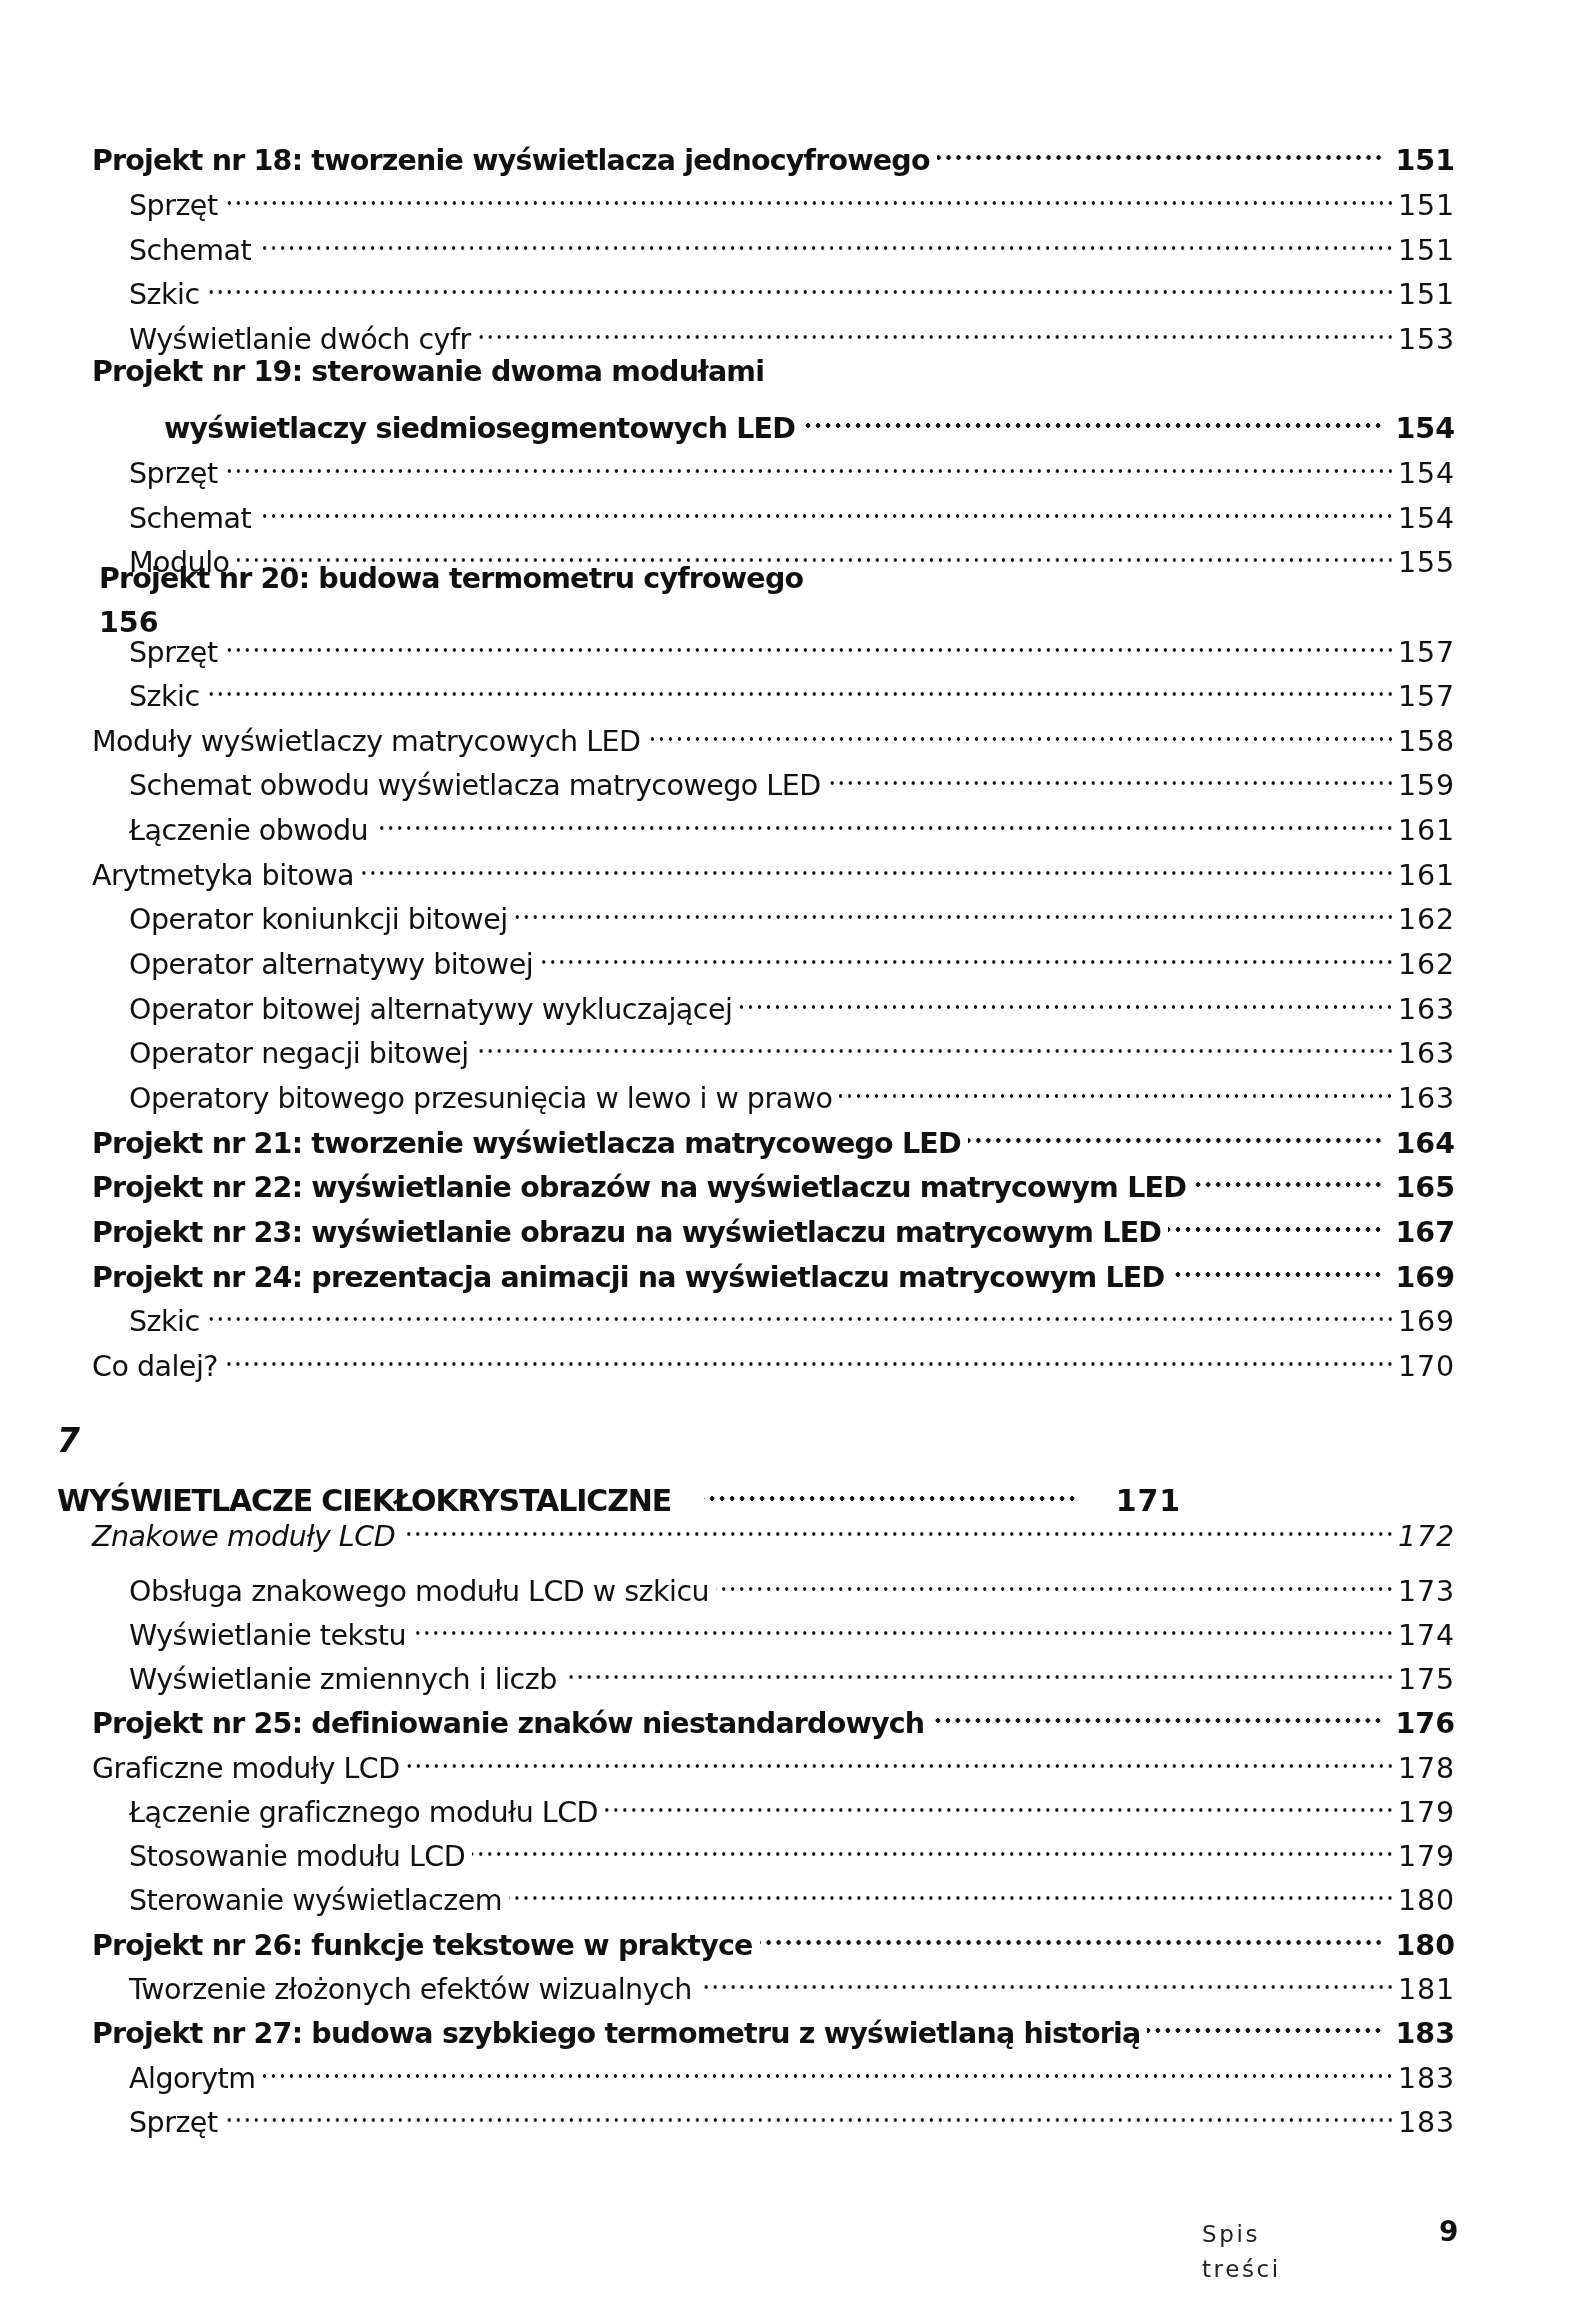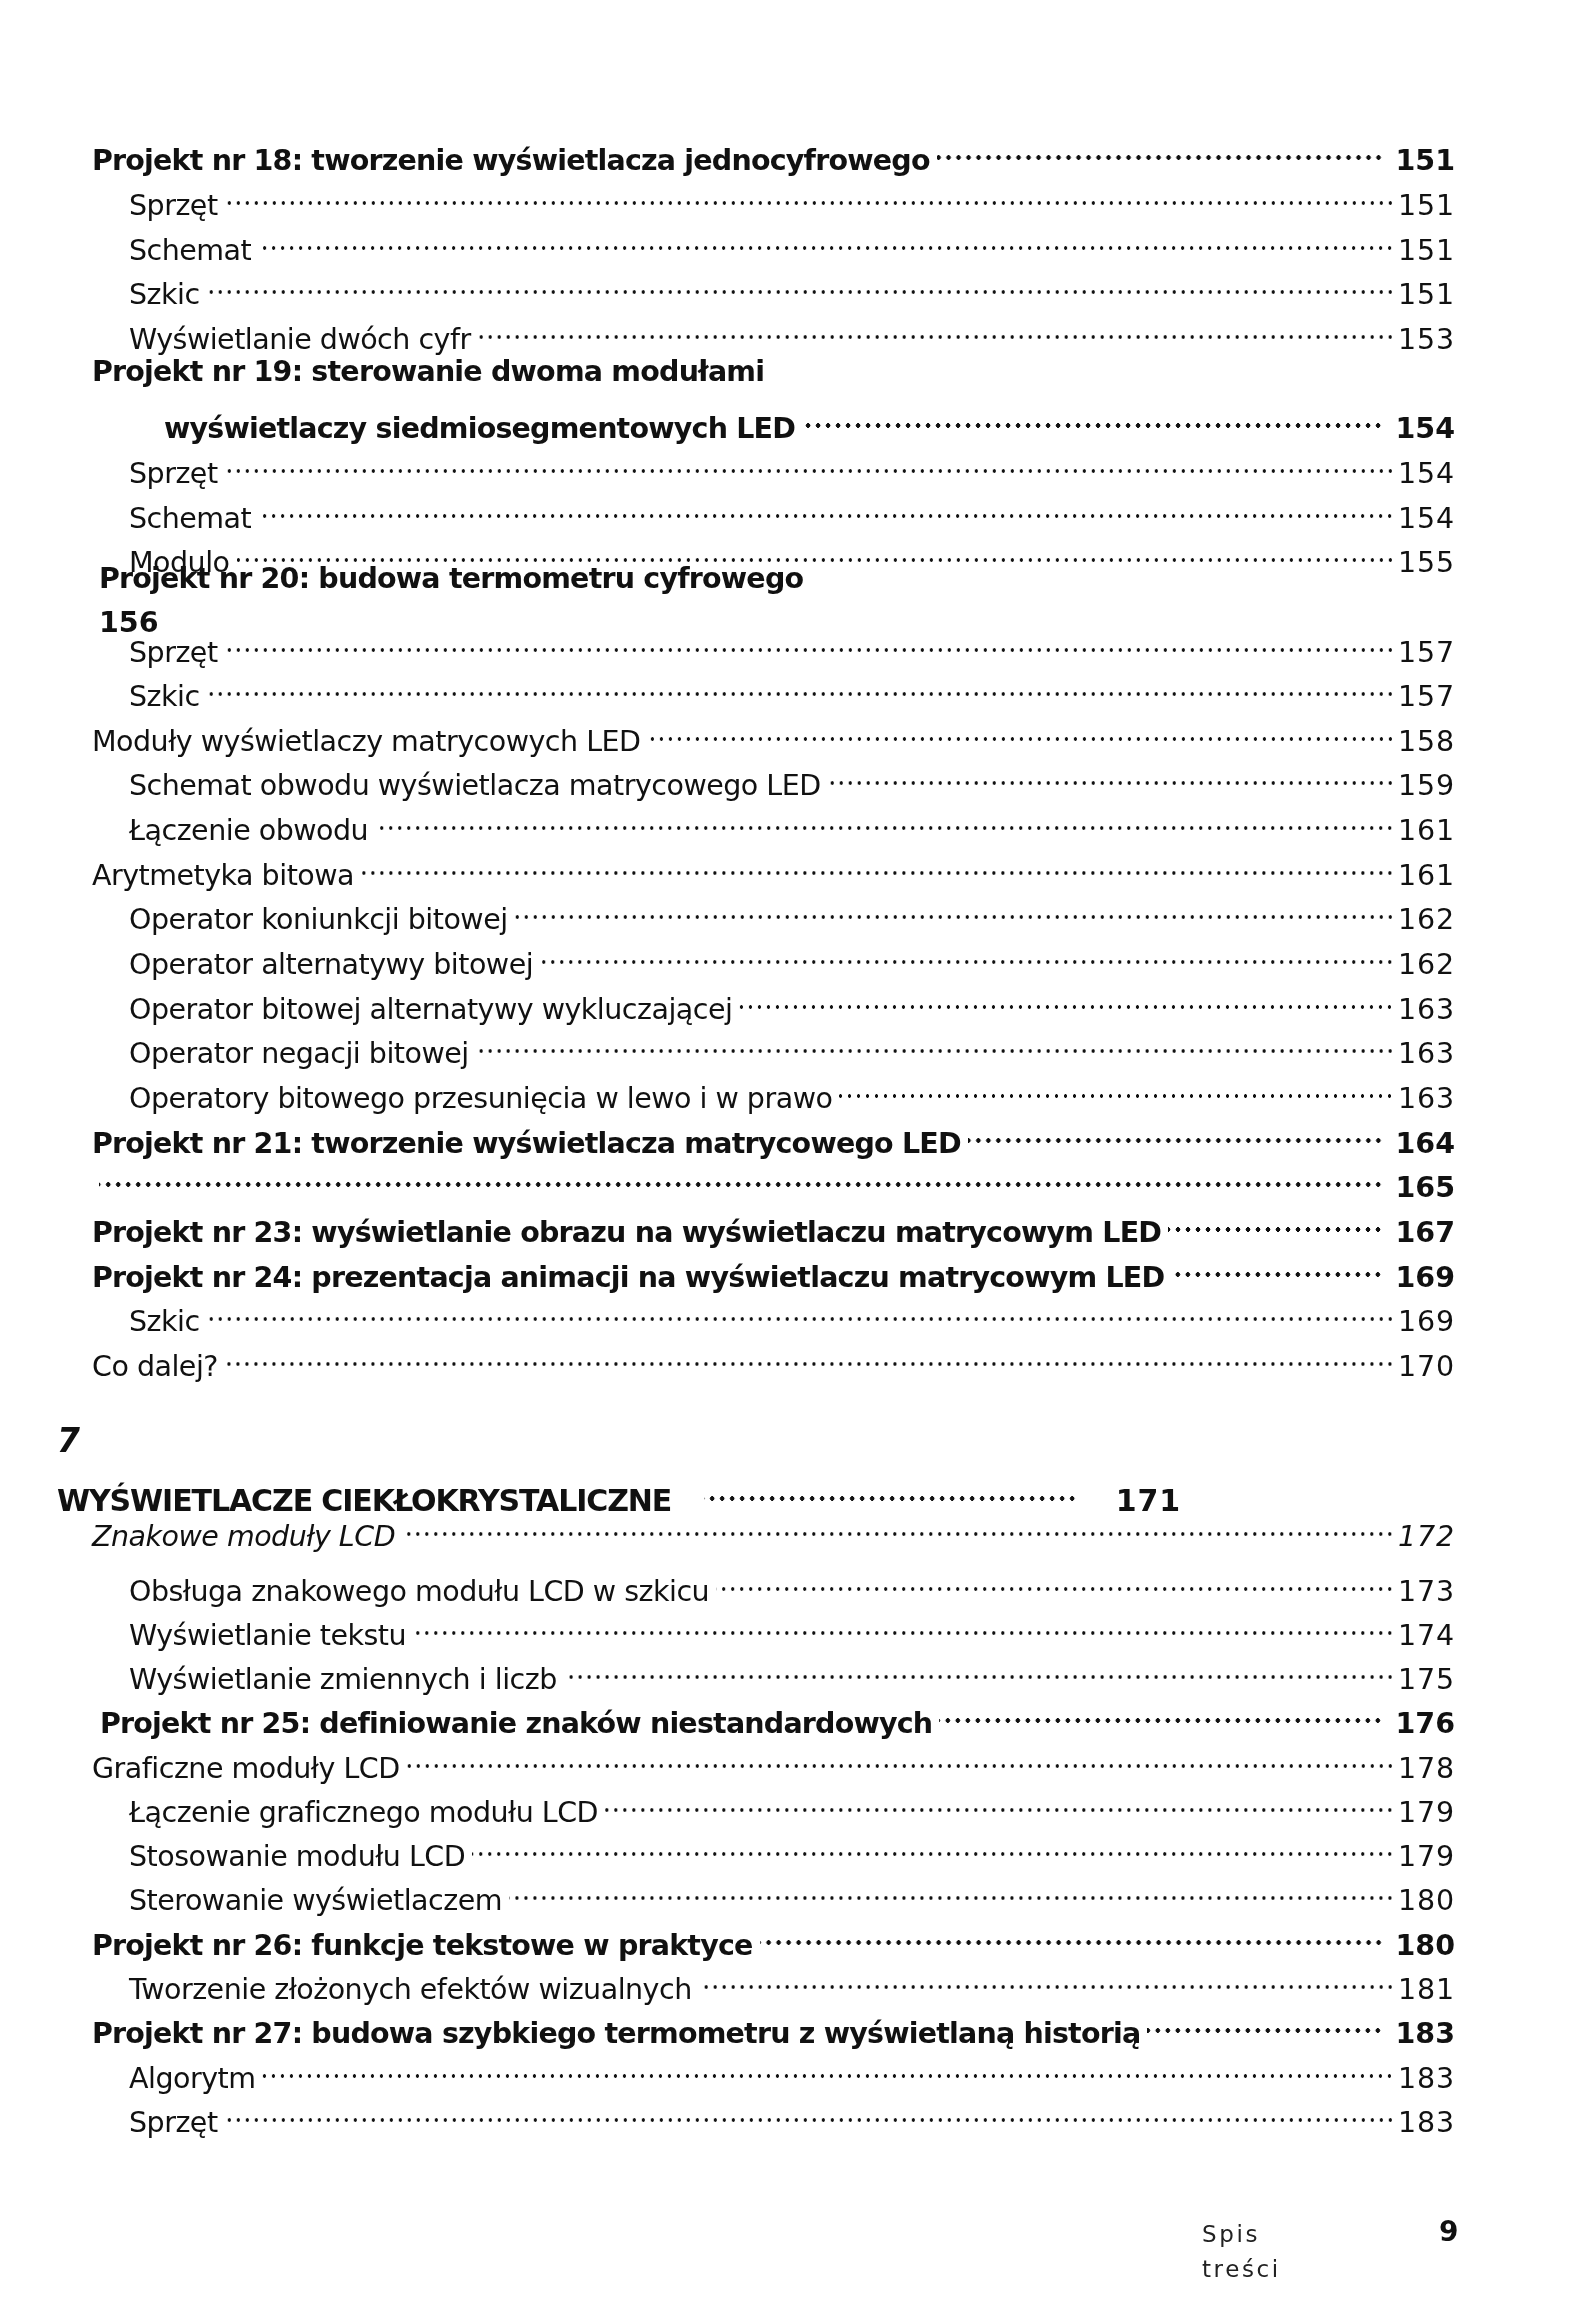--- a/index.html
+++ b/index.html
@@ -235,20 +235,21 @@
         <span class="label">Operatory bitowego przesunięcia w lewo i w prawo</span>
         <span class="leader"></span>
         <span class="page-num">163</span>
       </div>
       <div class="row lvl0 bold" style="top: 1109px; justify-content: flex-end;">
         <span class="label">Projekt nr 21: tworzenie wyświetlacza matrycowego LED</span>
         <span class="leader"></span>
         <span class="page-num">164</span>
       </div>
       <div class="row lvl0 bold" style="top: 1153px;">
+        <span class="label">Projekt nr 22: wyświetlanie obrazów na wyświetlaczu matrycowym LED</span>
         <span class="leader"></span>
         <span class="page-num">165</span>
       </div>
       <div class="row lvl0 bold" style="top: 1198px;">
         <span class="label">Projekt nr 23: wyświetlanie obrazu na wyświetlaczu matrycowym LED</span>
         <span class="leader"></span>
         <span class="page-num">167</span>
       </div>
       <div class="row lvl0 bold" style="top: 1243px;">
         <span class="label">Projekt nr 24: prezentacja animacji na wyświetlaczu matrycowym LED</span>
@@ -289,21 +290,21 @@
       <div class="row lvl1" style="top: 1601px;">
         <span class="label">Wyświetlanie tekstu</span>
         <span class="leader"></span>
         <span class="page-num">174</span>
       </div>
       <div class="row lvl1" style="top: 1645px;">
         <span class="label">Wyświetlanie zmiennych i liczb</span>
         <span class="leader"></span>
         <span class="page-num">175</span>
       </div>
-      <div class="row lvl0 bold" style="top: 1689px; margin-left: 8px;">
+      <div class="row lvl0 bold" style="top: 1689px;">
         <span class="label">Projekt nr 25: definiowanie znaków niestandardowych</span>
         <span class="leader"></span>
         <span class="page-num">176</span>
       </div>
       <div class="row lvl0" style="top: 1734px;">
         <span class="label">Graficzne moduły LCD</span>
         <span class="leader"></span>
         <span class="page-num">178</span>
       </div>
       <div class="row lvl1" style="top: 1778px;">

